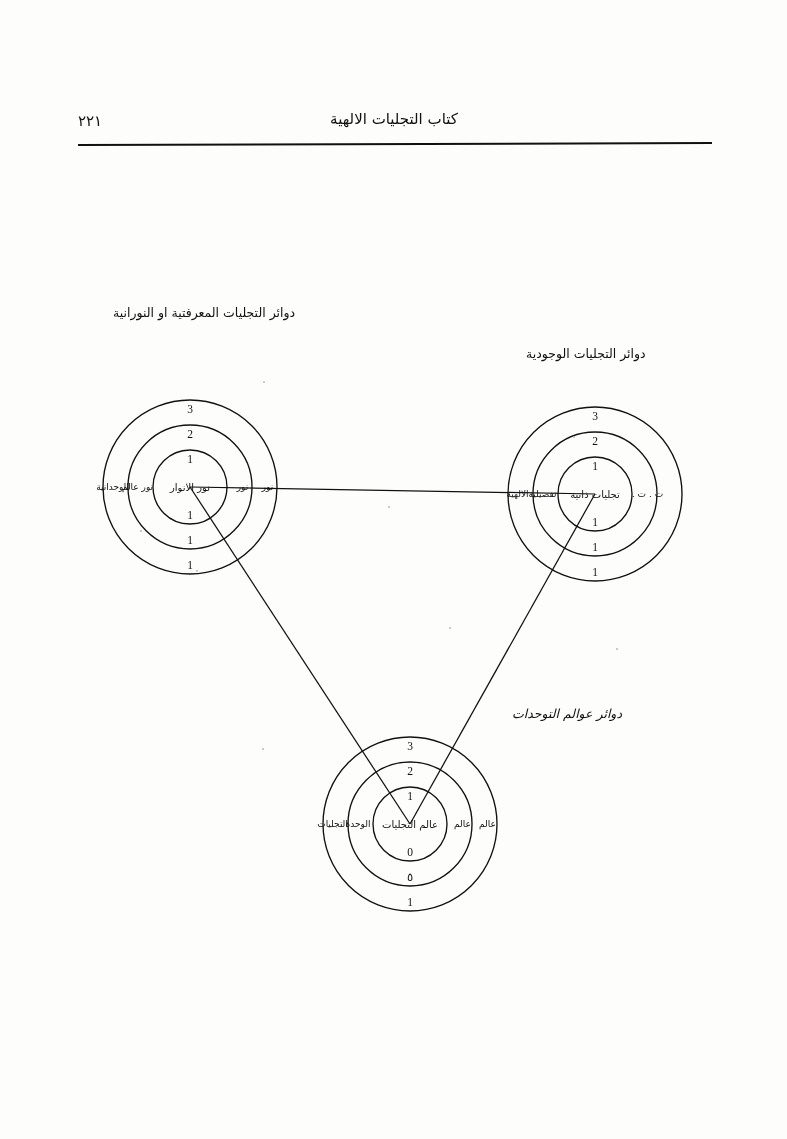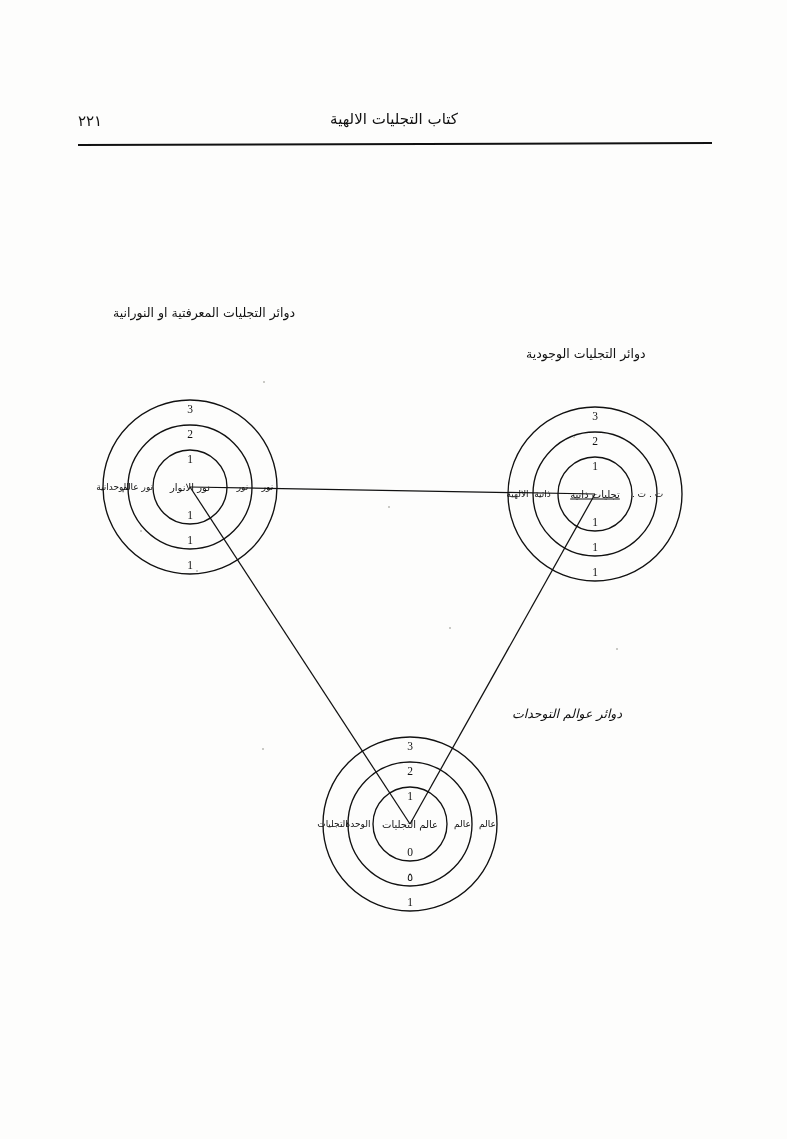--- a/index.html
+++ b/index.html
@@ -115,23 +115,23 @@
       <div class="ring-text small" style="left: 242.5px; top: 487px;">نور</div>
       <div class="ring-text small" style="left: 267.5px; top: 487px;">نور</div>
       <div class="ring-text small" style="left: 137.5px; top: 487px;">نور عالم</div>
       <div class="ring-text small" style="left: 112.5px; top: 487px;">الوحدانية</div>
       <div class="ring-num" style="left: 595px; top: 466px;">1</div>
       <div class="ring-num" style="left: 595px; top: 441px;">2</div>
       <div class="ring-num" style="left: 595px; top: 416px;">3</div>
       <div class="ring-num" style="left: 595px; top: 522px;">1</div>
       <div class="ring-num" style="left: 595px; top: 547px;">1</div>
       <div class="ring-num" style="left: 595px; top: 572px;">1</div>
-      <div class="ring-text" style="left: 595px; top: 494px; text-decoration: underline;">تجليات ذاتية</div>
+      <div class="ring-text" style="left: 595px; top: 494px;">تجليات ذاتية</div>
       <div class="ring-text small" style="left: 647.5px; top: 494px;">ت . ت .</div>
-      <div class="ring-text small" style="left: 542.5px; top: 494px;">ذاتية</div>
+      <div class="ring-text small" style="left: 542.5px; top: 494px;">تفصيلية</div>
       <div class="ring-text small" style="left: 517.5px; top: 494px;">الالهية</div>
       <div class="ring-num" style="left: 410px; top: 796px;">1</div>
       <div class="ring-num" style="left: 410px; top: 771px;">2</div>
       <div class="ring-num" style="left: 410px; top: 746px;">3</div>
       <div class="ring-num" style="left: 410px; top: 852px;">0</div>
       <div class="ring-num" style="left: 410px; top: 877px;">٥</div>
       <div class="ring-num" style="left: 410px; top: 902px;">1</div>
       <div class="ring-text" style="left: 410px; top: 824px;">عالم التجليات</div>
       <div class="ring-text small" style="left: 462.5px; top: 824px;">عالم</div>
       <div class="ring-text small" style="left: 487.5px; top: 824px;">عالم</div>

